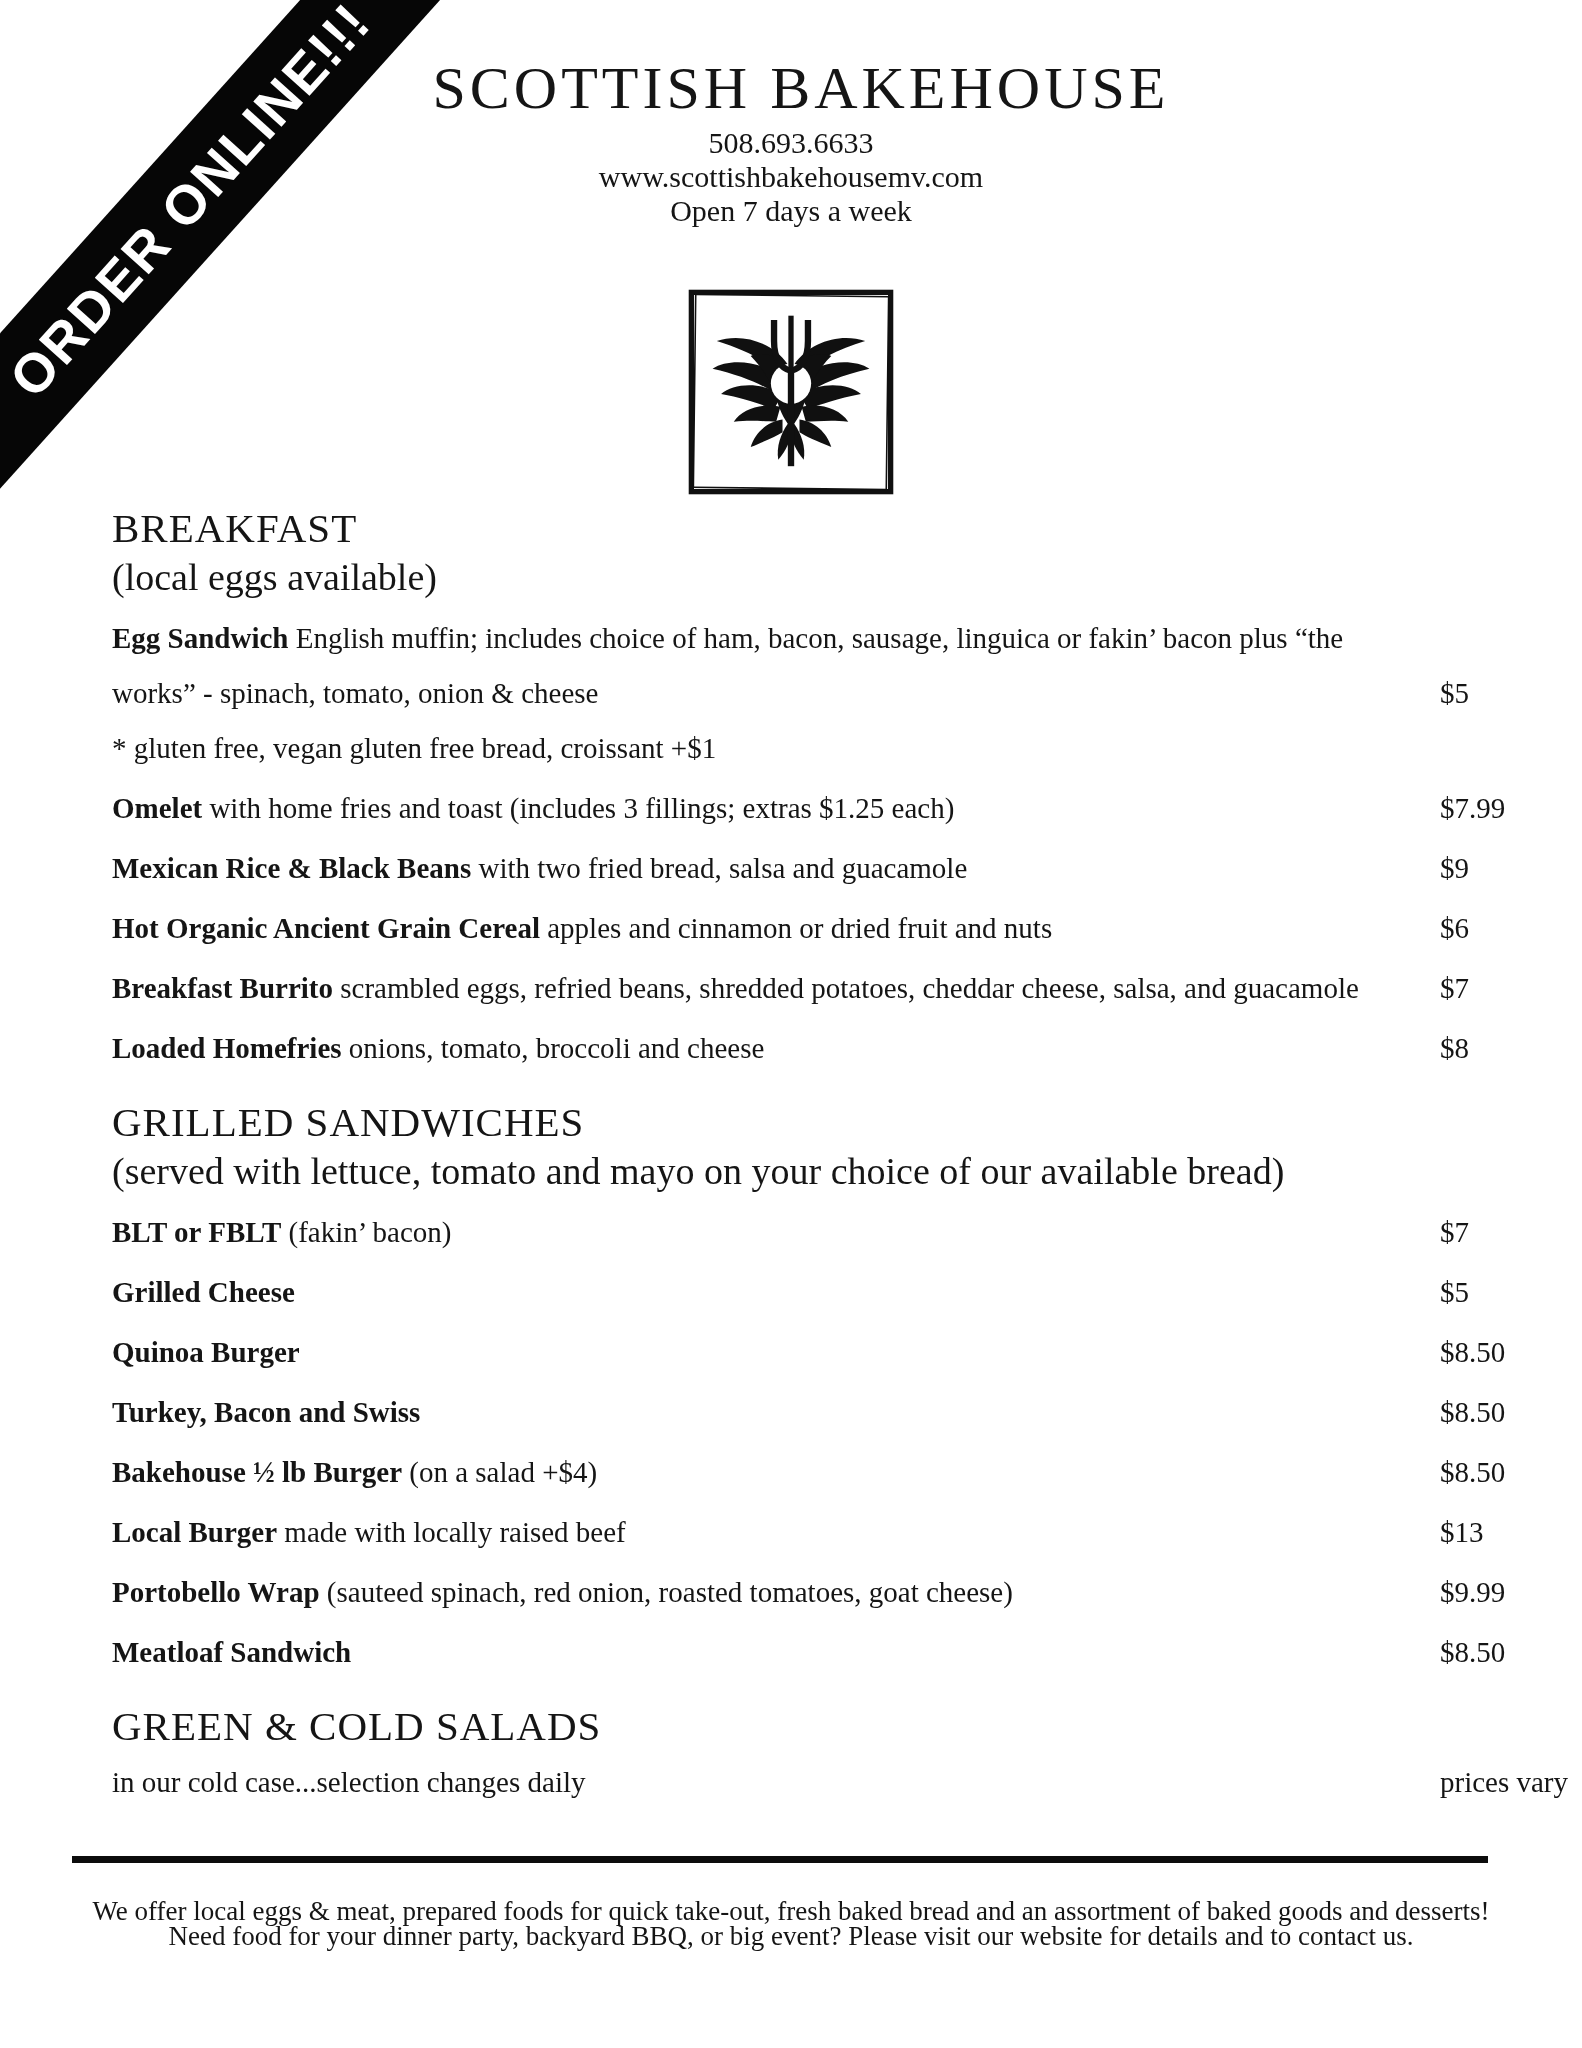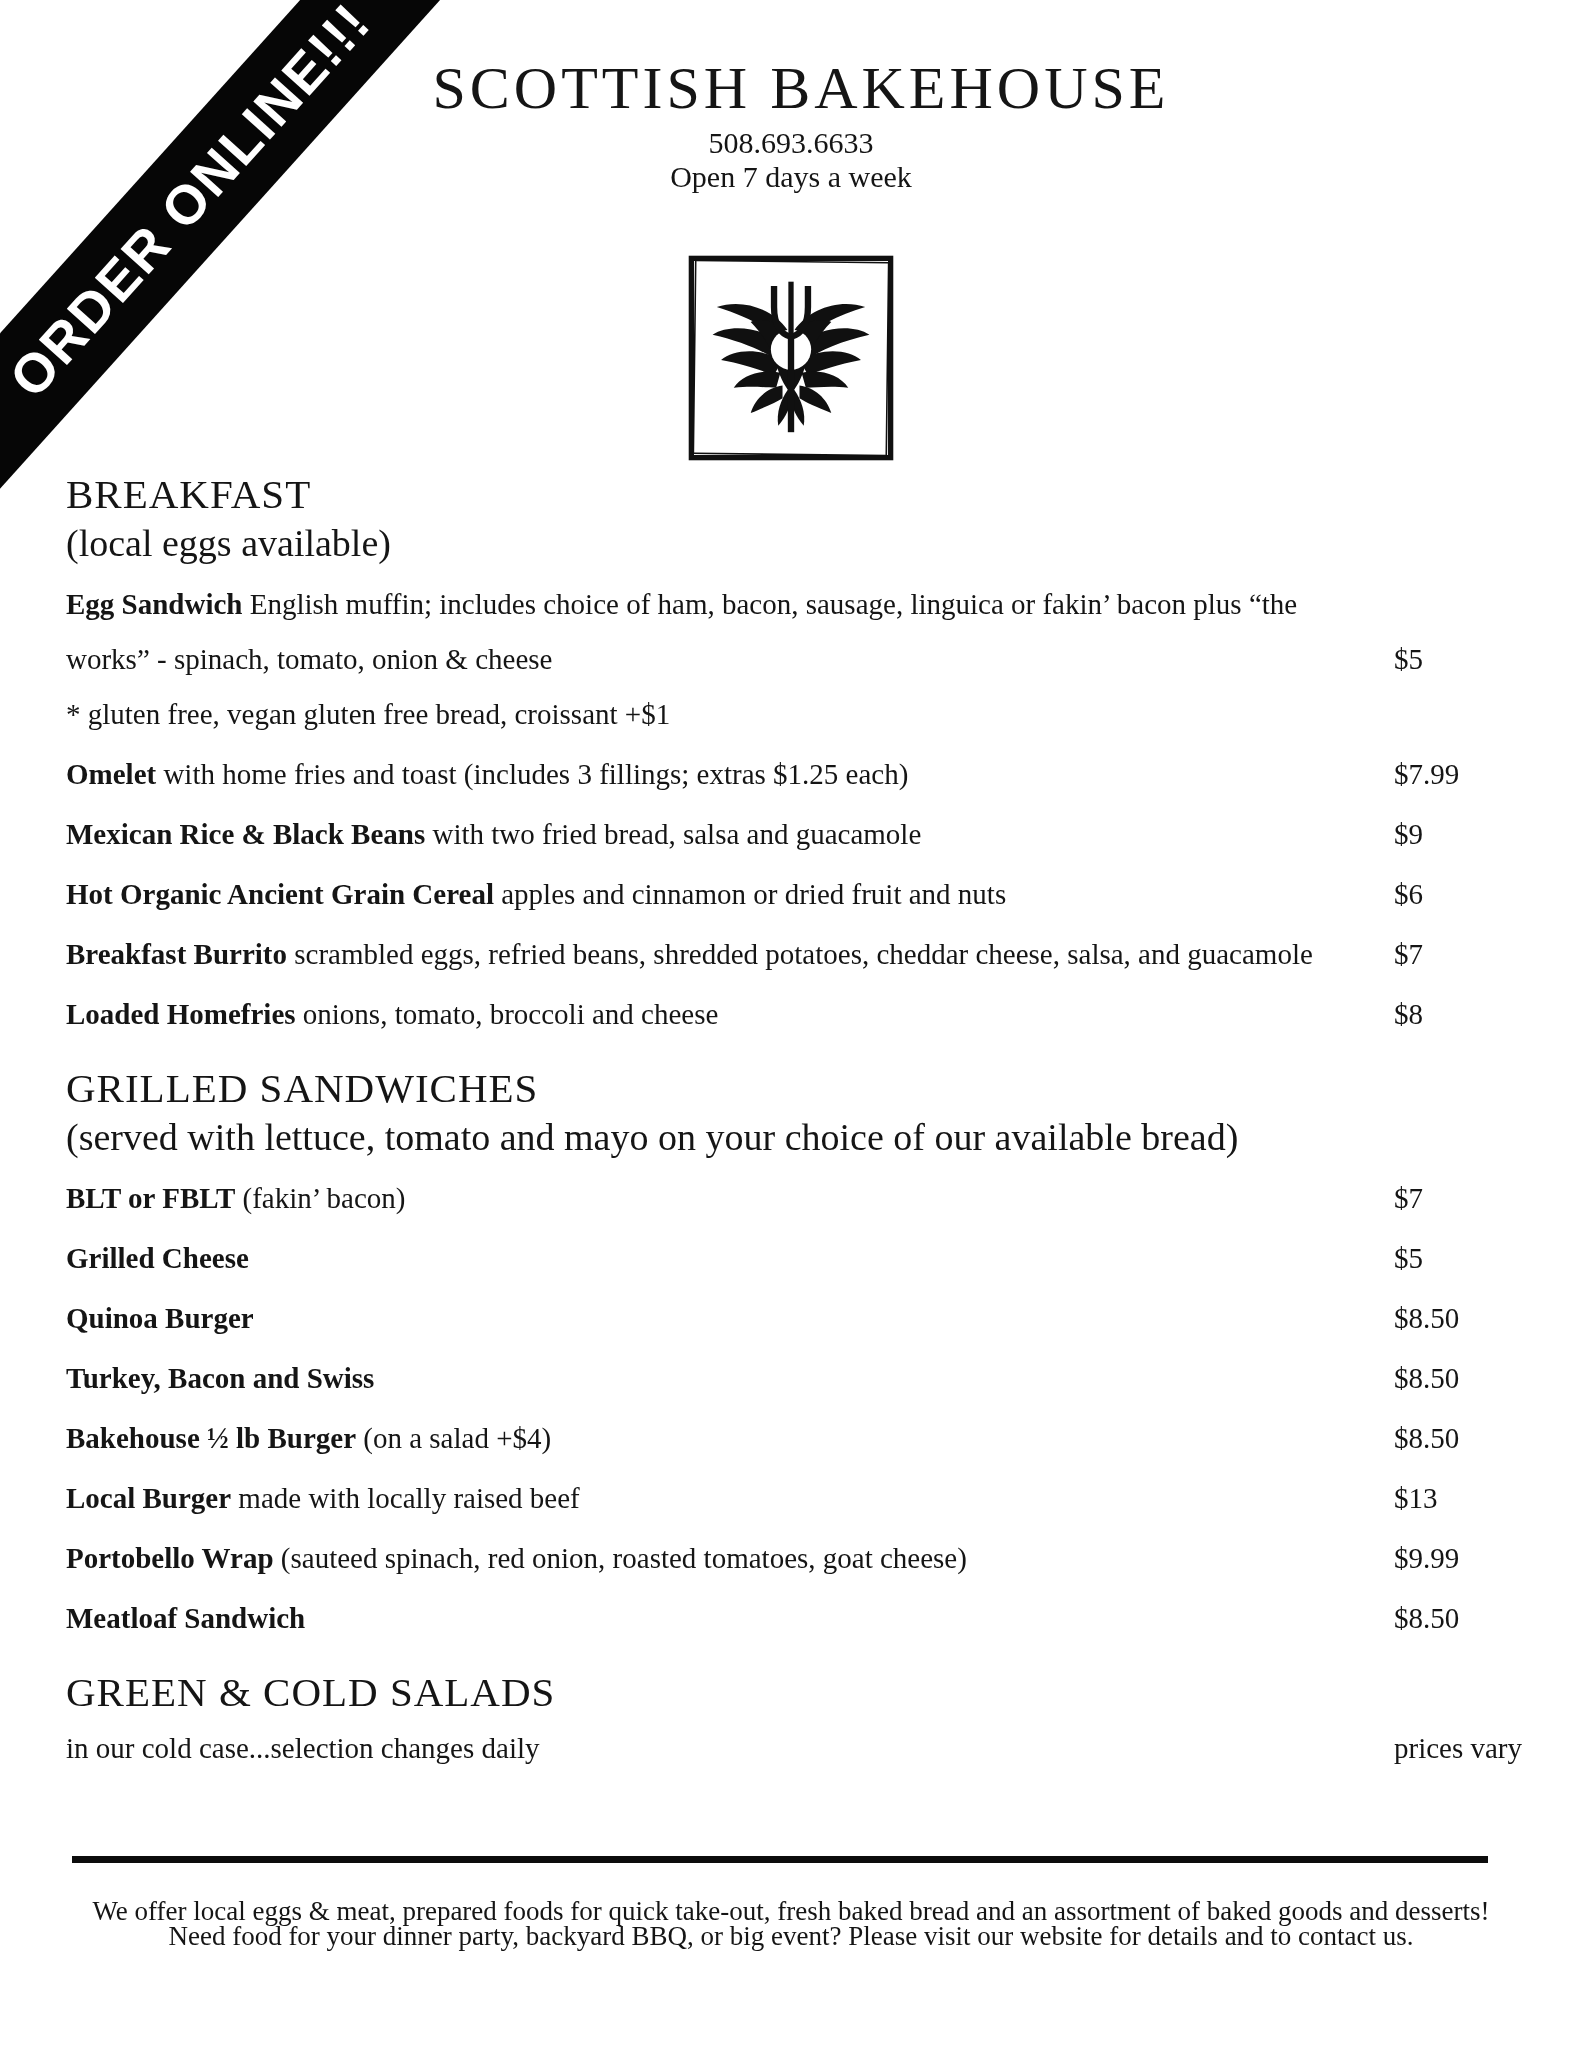--- a/index.html
+++ b/index.html
@@ -38,21 +38,21 @@
     font-weight: normal;
     letter-spacing: 4px;
     line-height: 1;
     padding-left: 20px;
   }
   .contact-line { font-size: 30px; line-height: 34px; }
   .contact-first { margin-top: 8px; }
   .logo { margin: 58px auto 0; width: 212px; height: 212px; }
   .logo svg { display: block; width: 100%; height: 100%; }
 
-  main { padding: 0 66px; margin-top: 8px; }
+  main { padding: 0 112px; margin-top: 8px; }
 
   .menu-section { margin-top: 24px; }
   .menu-section:first-child { margin-top: 0; }
   .section-title {
     margin: 0 0 6px 0;
     font-size: 41px;
     font-weight: normal;
     letter-spacing: 1px;
     line-height: 1.1;
   }
@@ -85,20 +85,21 @@
 </head>
 <body>
 
 <div class="ribbon">
   <span>ORDER ONLINE!!!</span>
 </div>
 
 <header>
   <h1>SCOTTISH BAKEHOUSE</h1>
   <div class="contact-line contact-first">508.693.6633</div>
+  <div class="contact-line">www.scottishbakehousemv.com</div>
   <div class="contact-line">Open 7 days a week</div>
 
   <div class="logo">
     <svg viewBox="0 0 200 200" xmlns="http://www.w3.org/2000/svg">
       <rect x="6" y="6" width="188" height="188" fill="none" stroke="#101010" stroke-width="5"></rect>
       <rect x="9" y="9" width="182" height="182" fill="none" stroke="#101010" stroke-width="1.5" transform="rotate(0.7 100 100)"></rect>
       <g fill="#101010">
         <g id="wingL">
           <path d="M97,74 C82,52 52,44 30,52 C56,60 76,70 90,84 Z"></path>
           <path d="M94,88 C72,70 42,68 26,78 C52,84 72,92 86,102 Z"></path>

